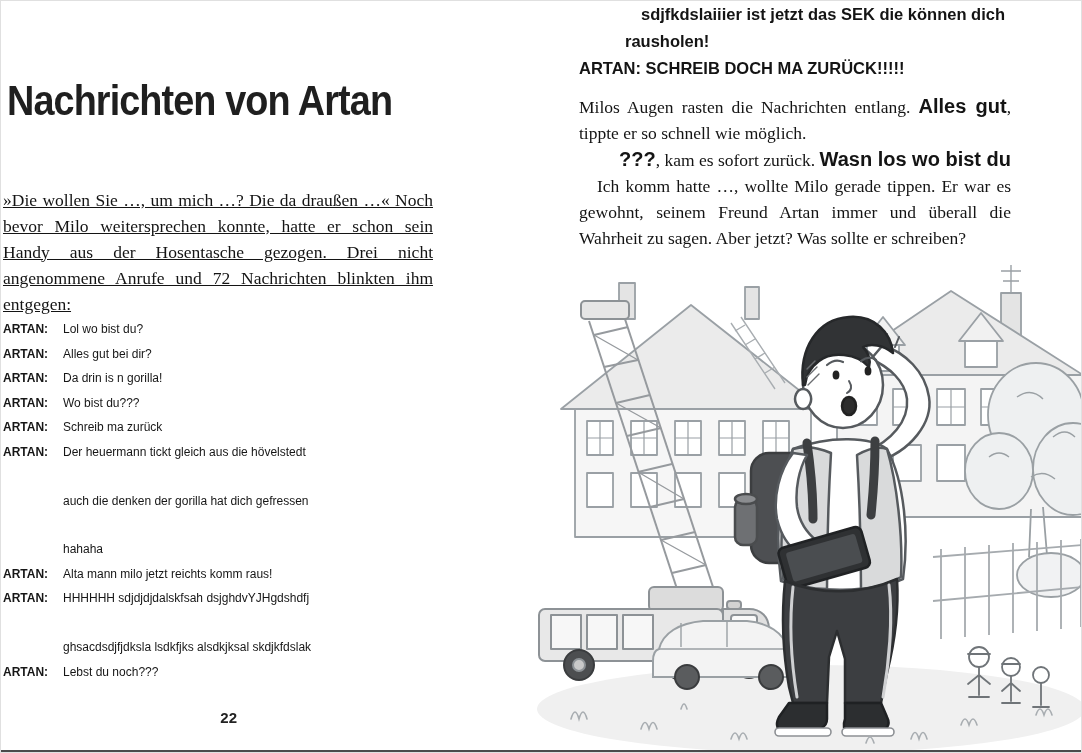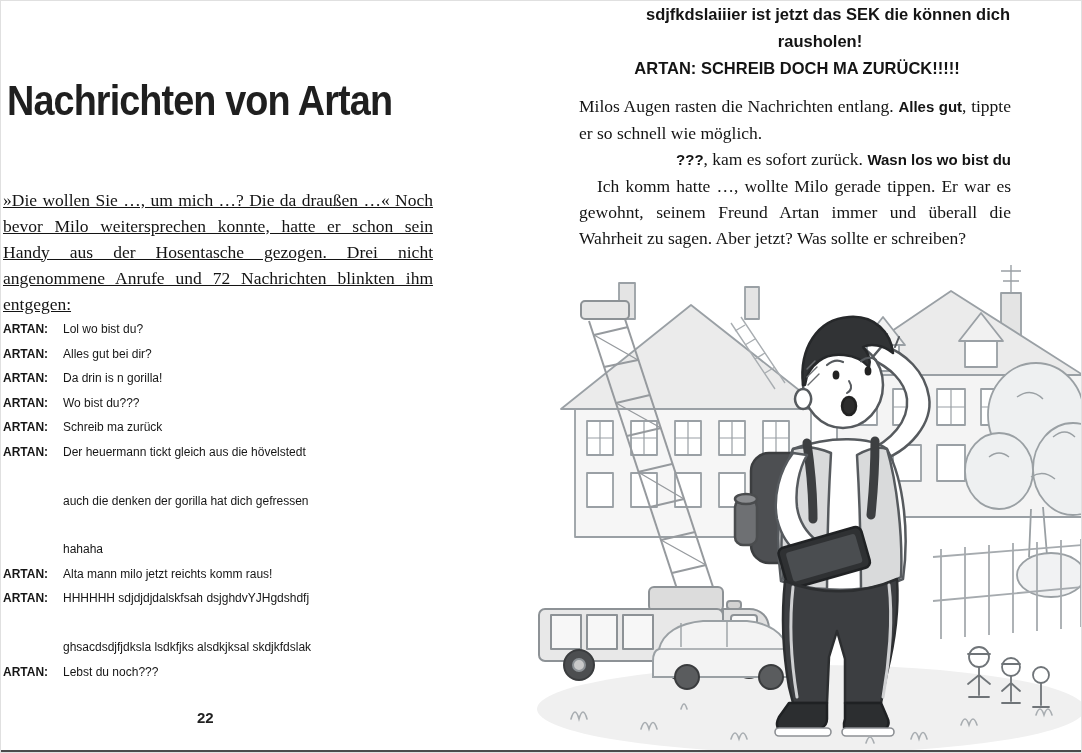--- a/index.html
+++ b/index.html
@@ -25,40 +25,40 @@
     font-size:17.5px;line-height:26px;text-align:justify;color:#141414;text-decoration:underline;
   }
   .messages{
     position:absolute;left:2px;top:316px;width:440px;
     font-family:"Liberation Sans",sans-serif;
     font-size:12px;line-height:24.6px;color:#161616;
   }
   .msg-line .speaker{font-weight:700;display:inline-block;min-width:60px;}
   .msg-line.cont{padding-left:60px;margin-top:24px;}
   .page-number{
-    position:absolute;left:196px;top:708px;width:40px;text-align:left;
+    position:absolute;left:196px;top:708px;width:40px;text-align:right;
     font-family:"Liberation Sans",sans-serif;font-weight:700;font-size:15px;color:#222;
   }
 
   
   .jumble{
     position:absolute;left:578px;top:0px;width:436px;
     font-family:"Liberation Sans",sans-serif;
-    font-weight:700;font-size:16.5px;line-height:27px;color:#141414;text-align:center;
+    font-weight:700;font-size:16.5px;line-height:27px;color:#141414;
   }
   .shout{white-space:nowrap;}
   .shout .speaker{font-weight:700;}
   .right-body{
     position:absolute;left:578px;top:92px;width:432px;
     font-size:17.5px;line-height:26px;text-align:justify;color:#141414;
   }
   .right-body p{margin:0;}
   .right-body p.ind{text-indent:18px;}
   .right-body p.noj{text-align:right;}
-  span.chat{font-family:"Liberation Sans",sans-serif;font-weight:700;font-size:15px;}
+  span.chat{font-family:"Liberation Sans",sans-serif;font-weight:700;font-size:20px;}
   span.it{font-style:normal;}
 
   
   .illustration{position:absolute;left:530px;top:256px;width:552px;height:497px;}
 
   .bottom-edge{position:absolute;left:0;bottom:0;width:100%;height:2px;background:#4b4b4b;}
 </style>
 </head>
 <body>
 

